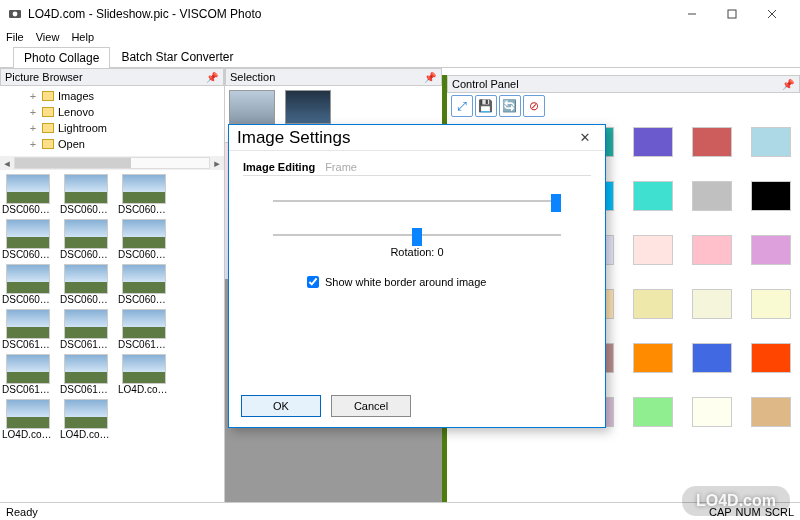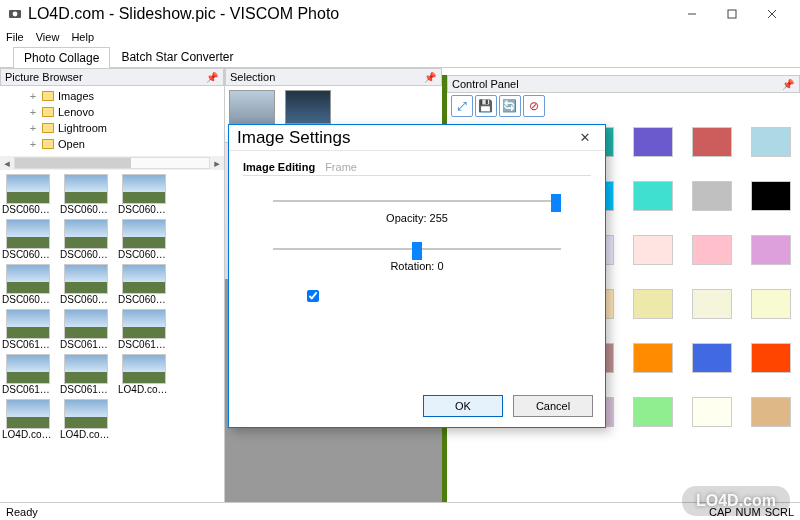--- a/index.html
+++ b/index.html
@@ -1,21 +1,21 @@
 <!DOCTYPE html>
 <html><head>
 <meta charset="utf-8">
 <style>
 * { box-sizing: border-box; margin: 0; padding: 0; font-family: "Segoe UI", Tahoma, sans-serif; font-size: 11px; }
 body { width: 800px; height: 520px; background: #fff; position: relative; overflow: hidden; color: #000; }
 
 
 .titlebar { height: 28px; display: flex; align-items: center; padding: 0 8px; border-bottom: 0; }
 .titlebar .icon { width: 14px; height: 14px; margin-right: 6px; }
-.titlebar .title { flex: 1; font-size: 16px; }
+.titlebar .title { flex: 1; font-size: 12px; }
 .winbtns { display: flex; gap: 0; }
 .winbtn { width: 40px; height: 24px; display: flex; align-items: center; justify-content: center; color: #666; }
 .winbtn svg { width: 10px; height: 10px; }
 
 .menubar { height: 18px; display: flex; align-items: center; padding: 0 4px; gap: 8px; font-size: 11px; }
 .menubar span { padding: 0 2px; }
 
 .tabsbar { height: 22px; display: flex; align-items: center; padding: 0 13px; border-bottom: 1px solid #ccc; }
 .tab { padding: 3px 10px; font-size: 12px; border: 1px solid transparent; border-bottom: none; }
 .tab.active { border-color: #ccc; background: #fff; position: relative; top: 1px; }
@@ -70,21 +70,21 @@
 .dlg-tabs { display: flex; gap: 10px; border-bottom: 1px solid #ddd; margin-bottom: 10px; }
 .dlg-tabs span { padding: 2px 0; font-size: 11px; }
 .dlg-tabs .on { font-weight: 600; }
 .dlg-tabs .off { color: #aaa; }
 .slider { position: relative; height: 18px; margin: 16px 30px 2px; }
 .slider .track { position: absolute; top: 8px; left: 0; right: 0; height: 2px; background: #c8c8c8; }
 .slider .knob { position: absolute; top: 2px; width: 10px; height: 18px; background: #0a84ff; }
 .lblc { text-align: center; font-size: 11px; margin-bottom: 6px; }
 .chk { display: flex; align-items: center; gap: 6px; margin: 18px 0 0 64px; }
 .chk input { width: 12px; height: 12px; }
-.dlg-btns { display: flex; justify-content: flex-end; gap: 10px; padding: 8px 12px 10px; }
+.dlg-btns { display: flex; justify-content: flex-start; gap: 10px; padding: 8px 12px 10px; }
 .btn { width: 80px; height: 22px; border: 1px solid #888; background: #eee; display: flex; align-items: center; justify-content: center; font-size: 11px; }
 .btn.primary { border: 1px solid #0067c0; background: #e5f1fb; }
 
 
 .wm { position: absolute; right: 10px; bottom: 4px; font-weight: 700; color: rgba(255,255,255,.9); text-shadow: 0 0 4px rgba(0,0,0,.4); font-size: 16px; background: rgba(0,0,0,.15); padding: 6px 14px; border-radius: 14px; }
 </style>
 </head>
 <body>
 
 <div class="titlebar">
@@ -316,28 +316,28 @@
   </div>
   <div class="dlg-body">
     <div class="dlg-tabs">
       <span class="on">Image Editing</span>
       <span class="off">Frame</span>
     </div>
     <div class="slider">
       <div class="track"></div>
       <div class="knob" style="left:calc(100% - 10px)"></div>
     </div>
-    <div class="lblc">Opacity: 255</div>
     <div class="slider">
       <div class="track"></div>
       <div class="knob" style="left:calc(50% - 5px)"></div>
     </div>
     <div class="lblc">Rotation: 0</div>
     <label class="chk">
       <input type="checkbox" checked="" style="">
+      <span>Show white border around image</span>
     </label>
   </div>
   <div class="dlg-btns">
     <div class="btn primary">OK</div>
     <div class="btn">Cancel</div>
   </div>
 </div>
 
 <div class="wm">LO4D.com</div>
 

